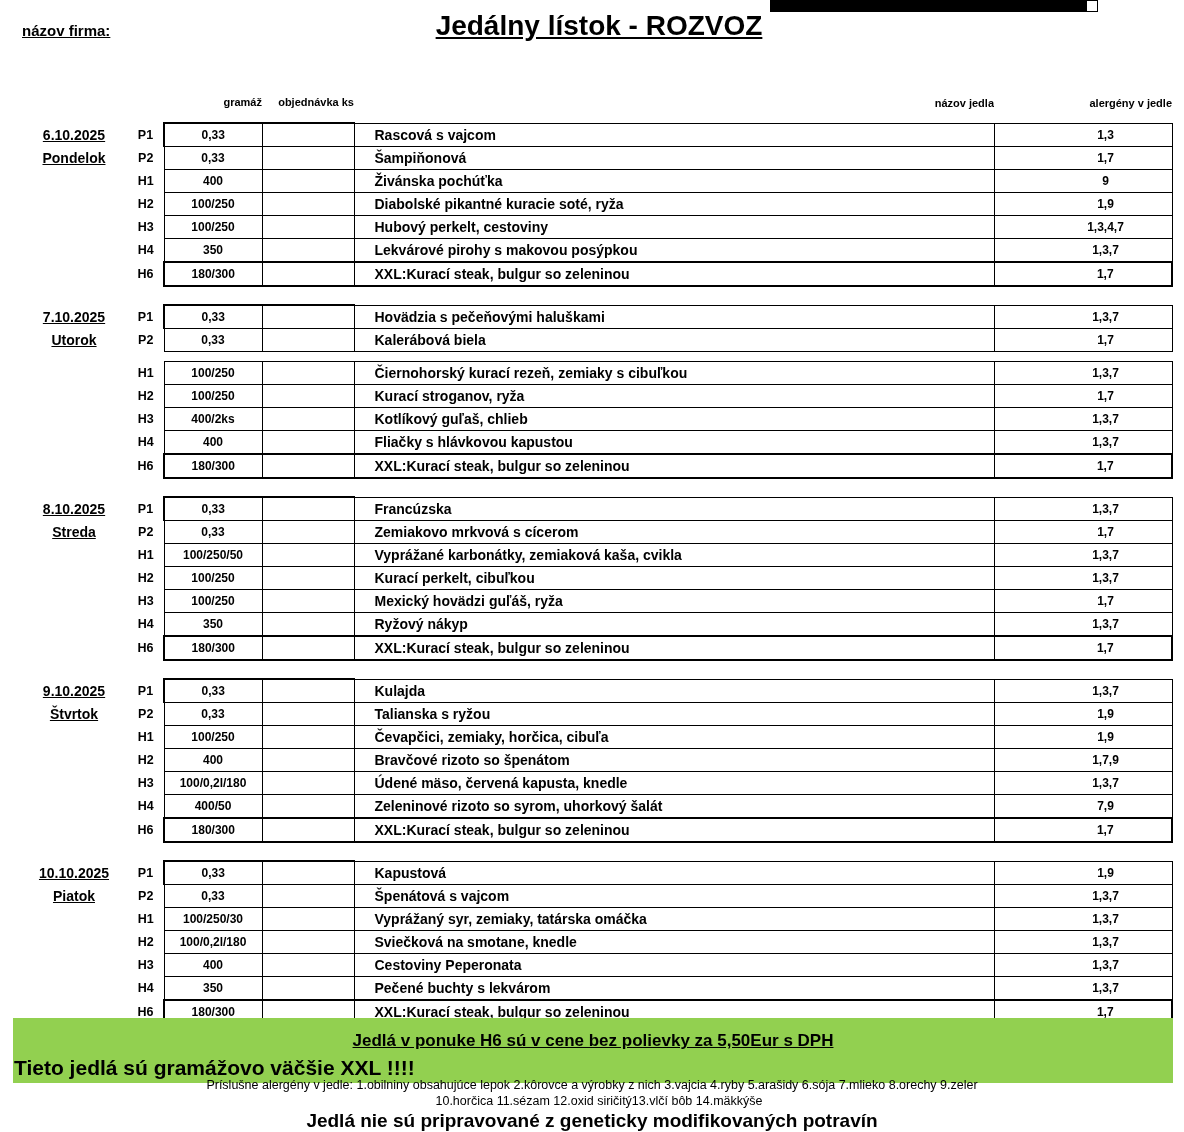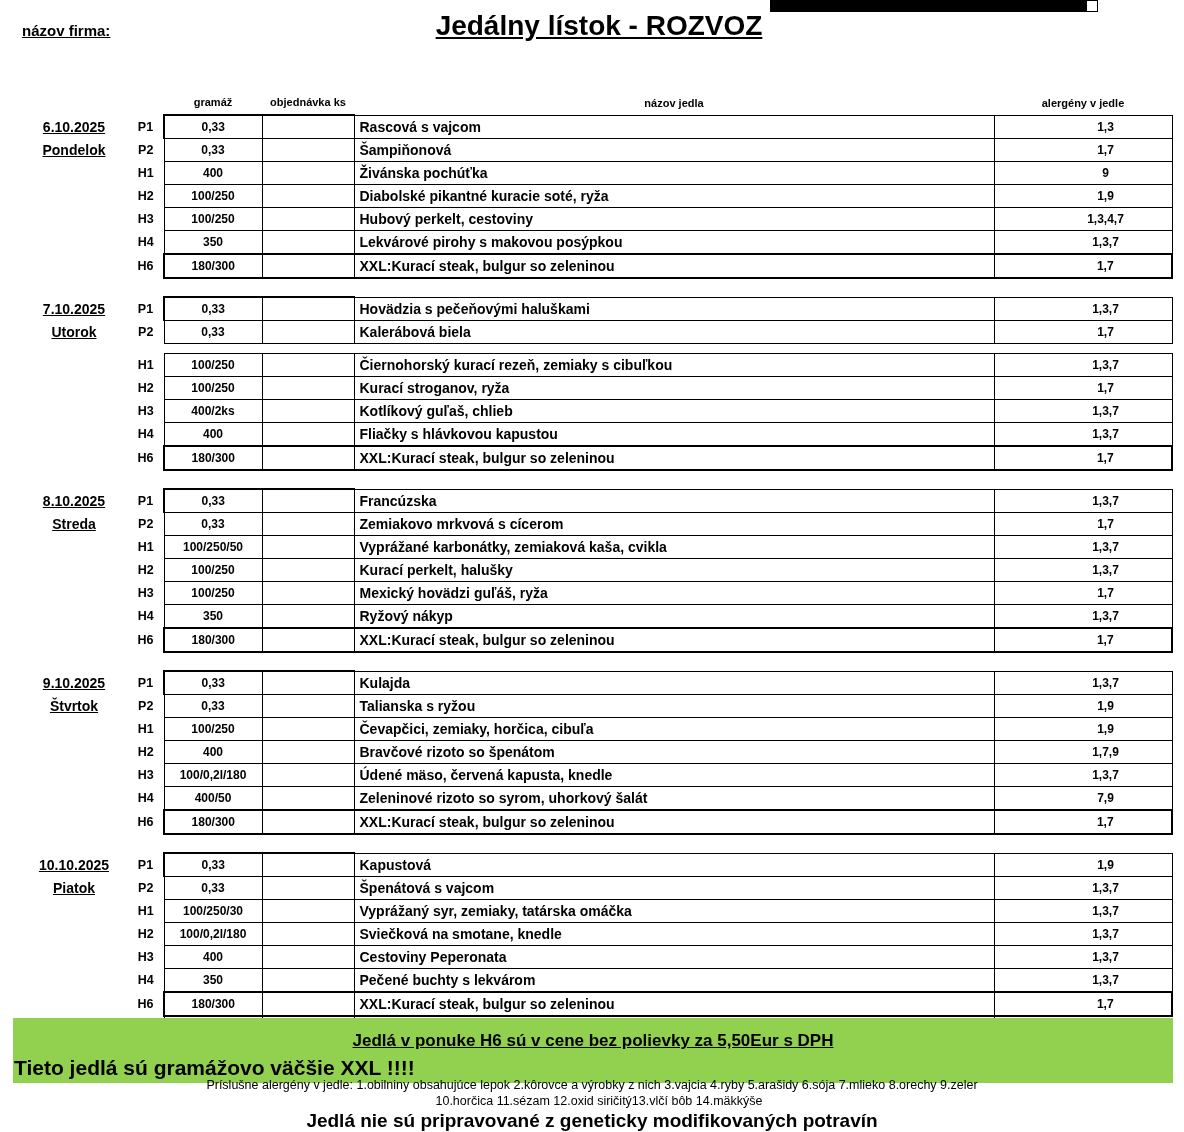--- a/index.html
+++ b/index.html
@@ -85,24 +85,24 @@
   col.c-date  { width: 108px; }
   col.c-code  { width: 36px; }
   col.c-gram  { width: 98px; }
   col.c-order { width: 92px; }
   col.c-name  { width: 640px; }
   col.c-alerg { width: 178px; }
 
   .hdr td {
     font-size: 11px;
     font-weight: bold;
-    text-align: center;
+    text-align: right;
     height: 20px;
     vertical-align: bottom;
-    padding-bottom: 6px;
+    padding-bottom: 14px;
   }
 
   td.date {
     font-size: 14px;
     font-weight: bold;
     text-align: center;
     text-decoration: underline;
   }
   td.day {
     font-size: 14px;
@@ -120,21 +120,21 @@
     font-weight: bold;
     text-align: center;
     border: 1px solid #000;
   }
   td.order {
     border: 1px solid #000;
   }
   td.name {
     font-size: 14px;
     font-weight: bold;
-    padding-left: 5px;
+    padding-left: 20px;
     border: 1px solid #000;
     border-left: 1px solid #000;
   }
   td.alerg {
     font-size: 12px;
     font-weight: bold;
     text-align: center;
     border: 1px solid #000;
     padding-left: 45px;
   }
@@ -397,21 +397,21 @@
           <td class="gram">100/250/50</td>
           <td class="order"></td>
           <td class="name">Vyprážané karbonátky, zemiaková kaša, cvikla</td>
           <td class="alerg">1,3,7</td>
         </tr>
         <tr class="">
           <td class="blank"></td>
           <td class="code">H2</td>
           <td class="gram">100/250</td>
           <td class="order"></td>
-          <td class="name">Kurací perkelt, halušky</td>
+          <td class="name">Kurací perkelt, cibuľkou</td>
           <td class="alerg">1,3,7</td>
         </tr>
         <tr class="">
           <td class="blank"></td>
           <td class="code">H3</td>
           <td class="gram">100/250</td>
           <td class="order"></td>
           <td class="name">Mexický hovädzi guľáš, ryža</td>
           <td class="alerg">1,7</td>
         </tr>

